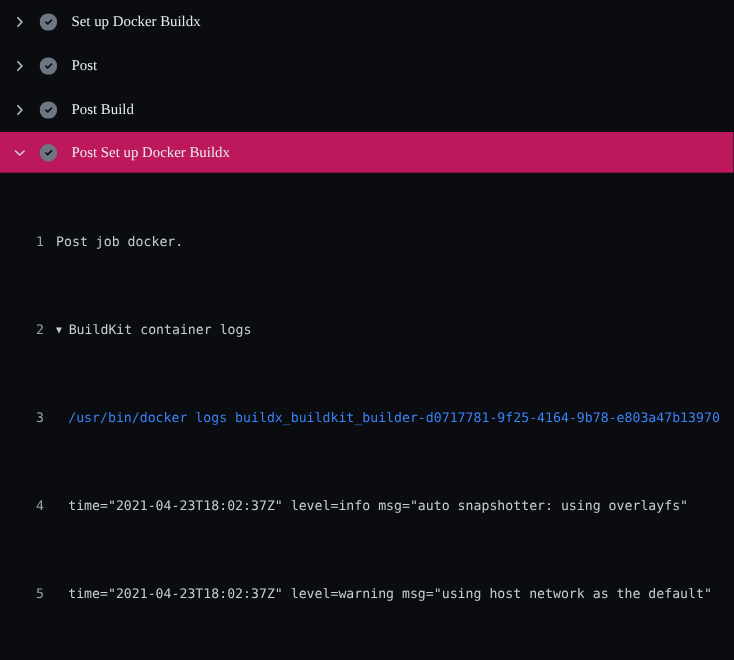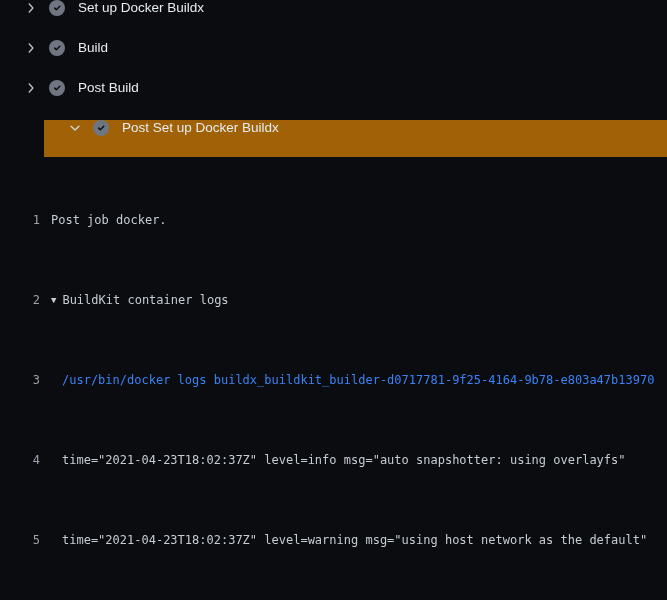--- a/index.html
+++ b/index.html
@@ -3,25 +3,25 @@
 <meta charset="utf-8">
 <style>
   html, body { margin:0; padding:0; }
   body {
     width:667px; height:600px; overflow:hidden;
     background:#0a0c10;
     font-family:"Liberation Sans","DejaVu Sans",sans-serif;
   }
   .steps { width:100%; }
   .step {
-    display:flex; align-items:flex-start;
-    height:40px; padding-left:23px;
-    cursor:pointer; box-sizing:border-box;
+    display:flex; align-items:center;
+    height:40px; padding-left:10px;
+    cursor:pointer; box-sizing:border-box;font-family:Liberation Serif, serif;
   }
-  .step.expanded { height:37px; background:#a16207;margin-left:44px; }
+  .step.expanded { height:37px; background:#be185d; }
   .chev {
     width:16px; height:16px; flex:0 0 16px;
     display:flex; align-items:center; justify-content:center;
     margin-right:10px;
   }
   .chev svg { display:block; }
   .check { width:16px; height:16px; flex:0 0 16px; margin-right:13px; }
   .check svg { display:block; }
   .step-label {
     color:#e6edf3; font-size:13.5px; font-weight:400;
@@ -74,21 +74,21 @@
         <path d="M6 3.5l4.2 4.5L6 12.5" stroke="#b7bfc7" stroke-width="1.6" fill="none" stroke-linecap="round" stroke-linejoin="round"></path>
       </svg>
 
     </span>
     <span class="check">
       <svg width="16" height="16" viewBox="0 0 16 16">
         <circle cx="8" cy="8" r="8" fill="#6e7681"></circle>
         <path d="M11.3 5.7a.75.75 0 0 1 0 1.06l-3.45 3.47a.75.75 0 0 1-1.06 0L5.2 8.63a.75.75 0 1 1 1.06-1.06l1.06 1.06 2.92-2.93a.75.75 0 0 1 1.06 0z" fill="#0a0c10"></path>
       </svg>
     </span>
-    <span class="step-label">Build</span>
+    <span class="step-label">Post</span>
   </div>
 
   <div class="step">
     <span class="chev">
       <svg class="ic-right" width="14" height="14" viewBox="0 0 16 16" style="display: block;">
         <path d="M6 3.5l4.2 4.5L6 12.5" stroke="#b7bfc7" stroke-width="1.6" fill="none" stroke-linecap="round" stroke-linejoin="round"></path>
       </svg>
 
     </span>
     <span class="check">

